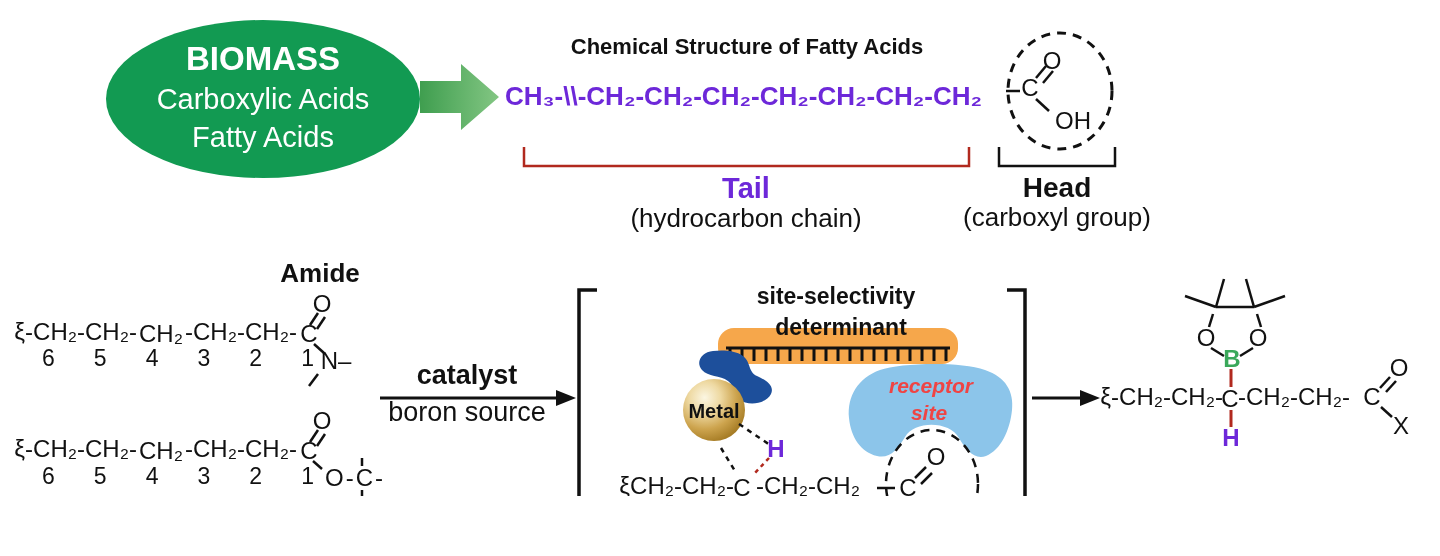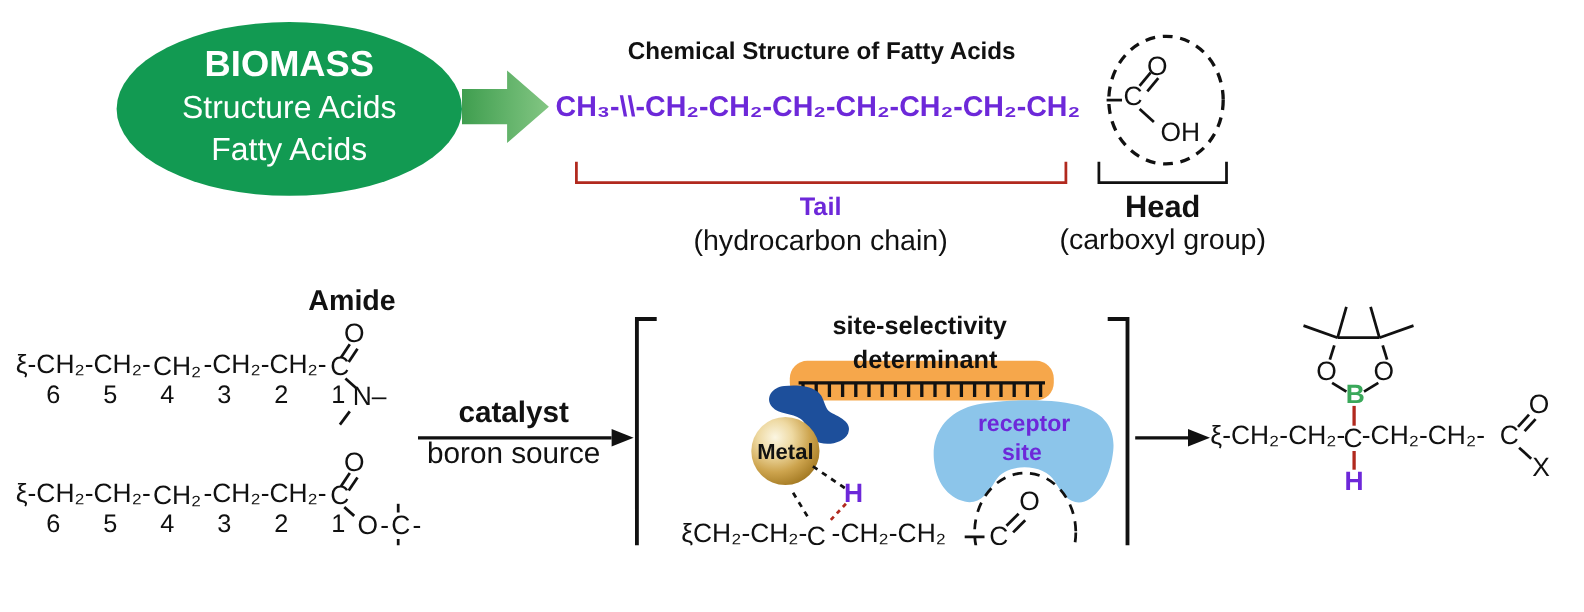--- a/index.html
+++ b/index.html
@@ -6,26 +6,26 @@
   #canvas{
     position:relative;width:1440px;height:496px;background:#ffffff;overflow:hidden;
     font-family:"Liberation Sans","DejaVu Sans",sans-serif;color:#111;
   }
   #art{position:absolute;left:0;top:0;z-index:1;}
   .ct{position:absolute;transform:translate(-50%,-50%);white-space:nowrap;line-height:1;z-index:2;}
   .row{position:absolute;white-space:nowrap;line-height:1;z-index:2;}
   .b{font-weight:bold;}
   .red{color:#6d28d9;}
   .white{color:#ffffff;}
-  .navy{color:#6d28d9;}
+  .navy{color:#ef4444;font-style:italic;}
   .green{color:#3aa85a;}
   .chain{font-size:24px;}
   .nums{display:flex;justify-content:space-between;font-size:23px;}
   .f22{font-size:22px;} .f23{font-size:23px;} .f24{font-size:24px;}
-  .f26{font-size:26px;} .f27{font-size:27px;} .f28{font-size:28px;} .f29{font-size:23px;text-align:right;}
+  .f26{font-size:26px;} .f27{font-size:27px;} .f28{font-size:28px;} .f29{font-size:29px;text-align:right;}
   .f33{font-size:33px;} .f29w{font-size:29px;} .f20{font-size:20px;} .f21{font-size:21px;}
 </style>
 </head>
 <body>
 
 <div id="canvas">
 
   <svg id="art" width="1440" height="556" viewBox="0 0 1440 556">
     <defs>
       <linearGradient id="arrowGrad" x1="0" y1="0" x2="1" y2="0">
@@ -123,21 +123,21 @@
     <line x1="1231" y1="410" x2="1231" y2="427" stroke="#b1291e" stroke-width="3"></line>
 
     <g stroke="#111" stroke-width="2.5">
       <line x1="1380" y1="388" x2="1390" y2="377"></line>
       <line x1="1386" y1="392" x2="1396" y2="381"></line>
       <line x1="1381" y1="407" x2="1392" y2="417"></line>
     </g>
   </svg>
 
   <span class="ct b white f33" style="left:263px;top:58px;">BIOMASS</span>
-  <span class="ct white f29w" style="left:263px;top:99px;">Structure Acids</span>
+  <span class="ct white f29w" style="left:263px;top:99px;">Carboxylic Acids</span>
   <span class="ct white f29w" style="left:263px;top:137px;">Fatty Acids</span>
 
   <span class="ct b f22" style="left:747px;top:47px;">Chemical Structure of Fatty Acids</span>
   <div class="row b red f26" style="left:505px;top:83px;">CH₃-\\-CH₂-CH₂-CH₂-CH₂-CH₂-CH₂-CH₂</div>
   <span class="ct f24" style="left:1030px;top:88px;">C</span>
   <span class="ct f24" style="left:1052px;top:61px;">O</span>
   <span class="ct f24" style="left:1073px;top:121px;">OH</span>
   <span class="ct b red f29" style="left:746px;top:188px;">Tail</span>
   <span class="ct f26" style="left:746px;top:218px;">(hydrocarbon chain)</span>
   <span class="ct b f28" style="left:1057px;top:188px;">Head</span>

